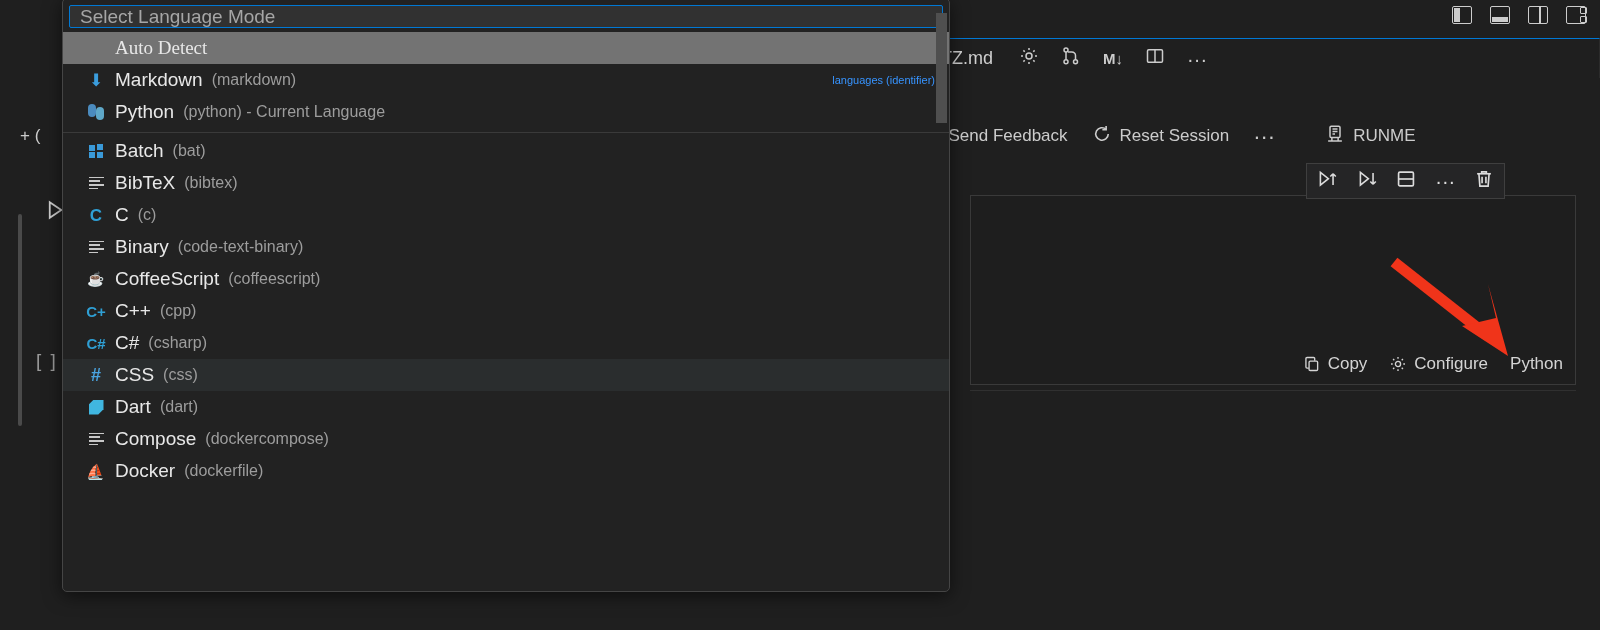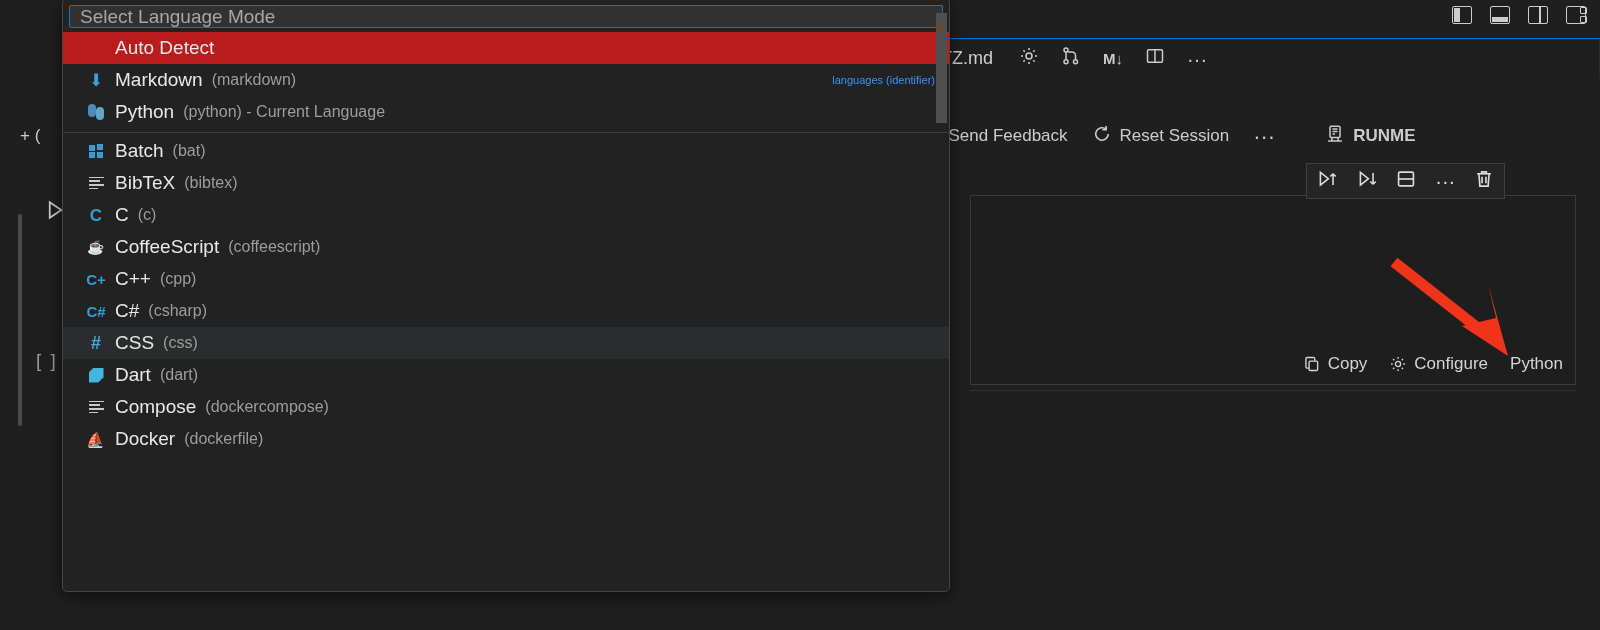--- a/index.html
+++ b/index.html
@@ -111,21 +111,21 @@
     background: #313131; border: 1px solid #0078d4; border-radius: 2px;
     color: #cccccc; font-size: 19px; padding: 0 10px;
     font-family: "Liberation Sans", sans-serif; outline: none;
   }
   .qp-input::placeholder { color: #a6a6a6; }
   .qp-list { position: relative; }
   .qp-row {
     display: flex; align-items: center;
     height: 32px; padding: 0 14px 0 22px; cursor: pointer;
   }
-  .qp-row.selected { background: #b91c1c; }
+  .qp-row.selected { background: #737373; font-family: Liberation Serif, serif; }
   .qp-row.hovered { background: #2a2d2e; }
   .qp-row .qp-icon {
     width: 22px; min-width: 22px; height: 18px;
     margin-right: 8px; display: flex; align-items: center; justify-content: center;
     font-size: 15px; line-height: 1;
   }
   .qp-row .qp-label { color: #e8e8e8; font-size: 19px; white-space: nowrap; }
   .qp-row .qp-desc { color: #9d9d9d; font-size: 16px; margin-left: 9px; white-space: nowrap; }
   .qp-row .qp-right { margin-left: auto; color: #3794ff; font-size: 11px; white-space: nowrap; }
   .qp-sep { height: 1px; background: #3a3a3a; margin: 4px 0 2px 0; }
@@ -233,21 +233,21 @@
         <svg width="20" height="20" viewBox="0 0 16 16" fill="none" stroke="#cccccc" stroke-width="1.3">
           <path d="M13 8a5 5 0 1 1-1.6-3.7"></path>
             <path d="M11.3 1.6v3h-3"></path>
         </svg>
       </span>
       <span>Reset Session</span>
     </div>
     <div class="nb-btn">
       <span style="font-size:22px;line-height:0.5;color:#cccccc;">···</span>
     </div>
-    <div class="nb-btn" style="margin-left:26px;font-weight:bold;">
+    <div class="nb-btn" style="margin-left:26px;">
       <span>
         <svg width="20" height="20" viewBox="0 0 16 16" fill="none" stroke="#cccccc" stroke-width="1.2">
           <rect x="4" y="1.8" width="8" height="9" rx="1"></rect>
             <path d="M6 4h4M6 6h4M6 8h2"></path>
           <path d="M2.5 13.6h11"></path>
             <path d="M5.5 10.8v2.8M10.5 10.8v2.8"></path>
         </svg>
       </span>
       <span>RUNME</span>
     </div>
@@ -375,20 +375,32 @@
         </div>
         <div class="qp-row">
           <span class="qp-icon">
             <span class="letterC">C</span>
           </span>
           <span class="qp-label">C</span>
           <span class="qp-desc">(c)</span>
         </div>
         <div class="qp-row">
           <span class="qp-icon">
+            <span class="ic-lines">
+              <i></i>
+              <i></i>
+              <i></i>
+              <i></i>
+            </span>
+          </span>
+          <span class="qp-label">Binary</span>
+          <span class="qp-desc">(code-text-binary)</span>
+        </div>
+        <div class="qp-row">
+          <span class="qp-icon">
             <span class="coffee">☕</span>
           </span>
           <span class="qp-label">CoffeeScript</span>
           <span class="qp-desc">(coffeescript)</span>
         </div>
         <div class="qp-row">
           <span class="qp-icon">
             <span class="letterCpp">C+</span>
           </span>
           <span class="qp-label">C++</span>

